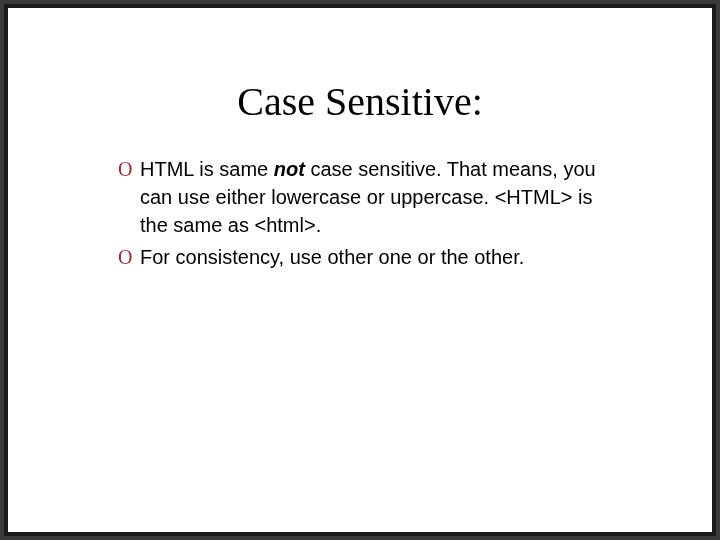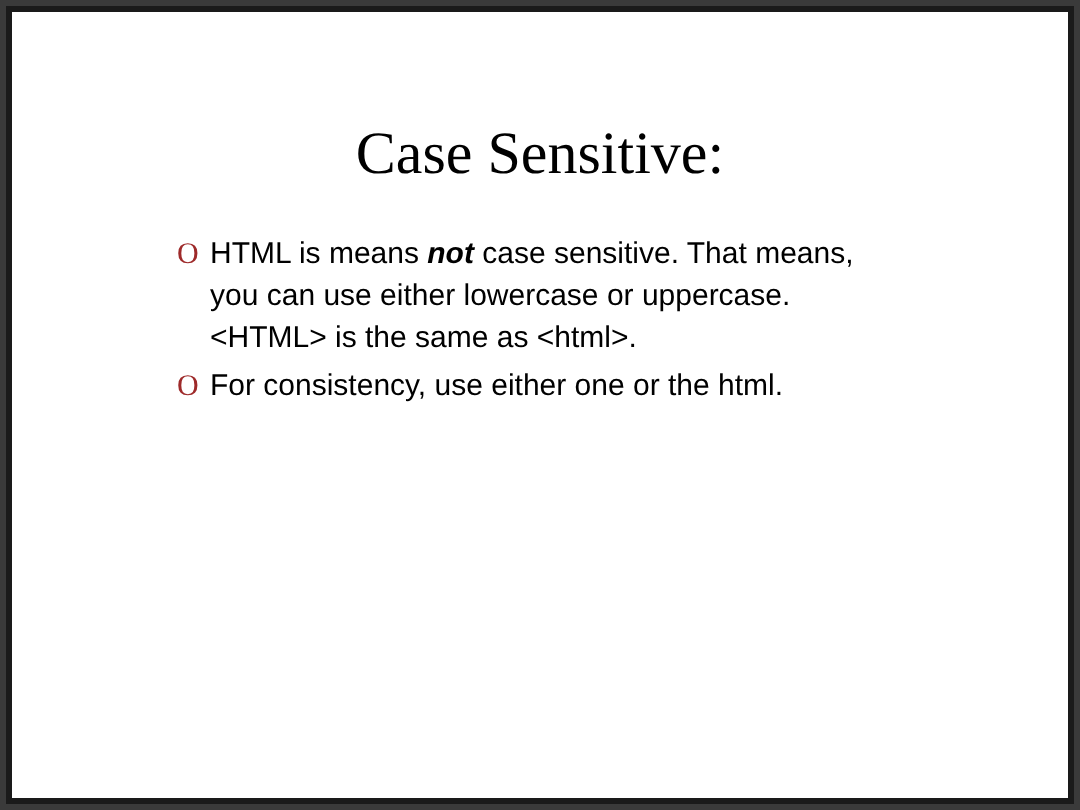--- a/index.html
+++ b/index.html
@@ -67,24 +67,24 @@
 <body>
 
 <div class="slide-outer">
   <div class="slide">
     <div class="title">Case Sensitive:</div>
     <div class="content">
 
       <div class="bullet-item">
         <div class="bullet-marker">O</div>
         <div class="bullet-text">
-          <span>HTML is means </span><span class="bold">not</span><span> case sensitive. That means, you can use either lowercase or uppercase. &lt;HTML&gt; is the same as &lt;html&gt;.</span>
+          <span>HTML is same </span><span class="bold">not</span><span> case sensitive. That means, you can use either lowercase or uppercase. &lt;HTML&gt; is the same as &lt;html&gt;.</span>
         </div>
       </div>
 
       <div class="bullet-item">
         <div class="bullet-marker">O</div>
-        <div class="bullet-text">For consistency, use either one or the html.</div>
+        <div class="bullet-text">For consistency, use other one or the other.</div>
       </div>
 
     </div>
   </div>
 </div>
 
 </body></html>

